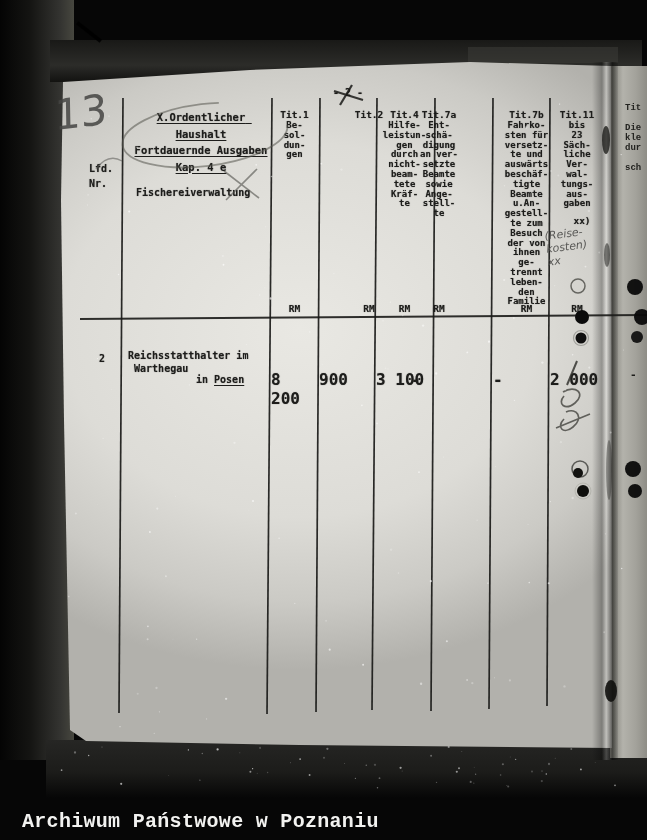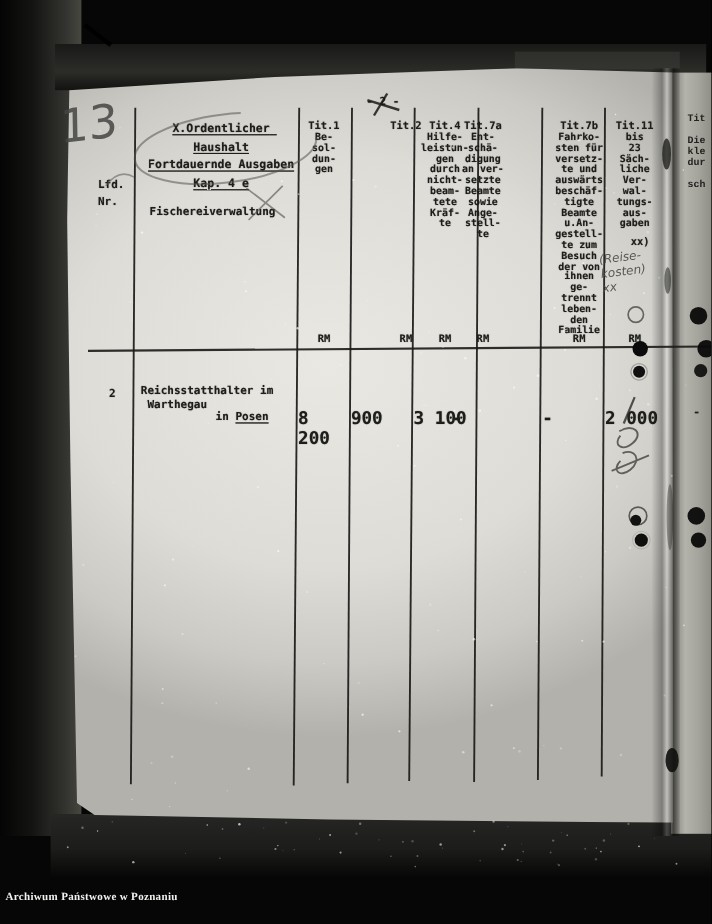--- a/index.html
+++ b/index.html
@@ -42,22 +42,22 @@
   .hand{position:absolute;font-family:"DejaVu Sans",sans-serif;color:#454543;}
   .hw-13{left:54px;top:88px;font-size:42px;font-weight:400;transform:rotate(-7deg) skewX(-6deg);opacity:.85;}
   .hw-reise{left:546px;top:226px;width:62px;font-size:11px;font-style:italic;line-height:13px;
     transform:rotate(-7deg);white-space:pre-wrap;color:#4c4c4a;opacity:.9;}
   
   .frag{position:absolute;left:15px;top:37px;font-size:9px;font-weight:700;line-height:10px;
     white-space:pre-wrap;color:#22221f;font-family:Liberation Mono, monospace;}
   .frag2{position:absolute;left:20px;top:302px;font-size:11px;font-weight:700;color:#1d1d1b;
     font-family:"DejaVu Sans Mono",monospace;}
   
-  .footer{position:absolute;left:5px;top:810px;font-family:Liberation Serif, serif;
-    font-size:10px;font-weight:700;color:#f2f2f0;letter-spacing:.3px;}
+  .footer{position:absolute;left:22px;top:810px;font-family:Liberation Mono, monospace;
+    font-size:20px;font-weight:700;color:#f2f2f0;letter-spacing:.3px;}
   svg.overlay{position:absolute;left:0;top:0;pointer-events:none;}
 </style>
 </head>
 <body>
 
 <div id="stage">
 
   <div class="left-dark"></div>
   <div class="top-band"></div>
   <div class="top-light"></div>

